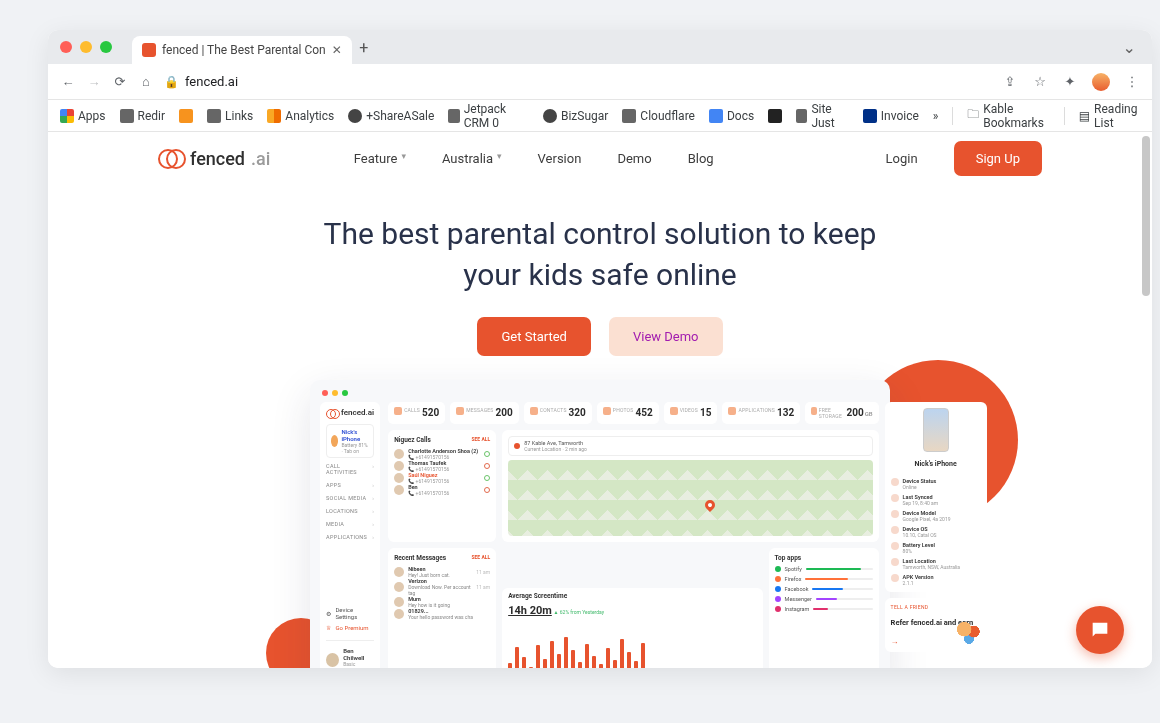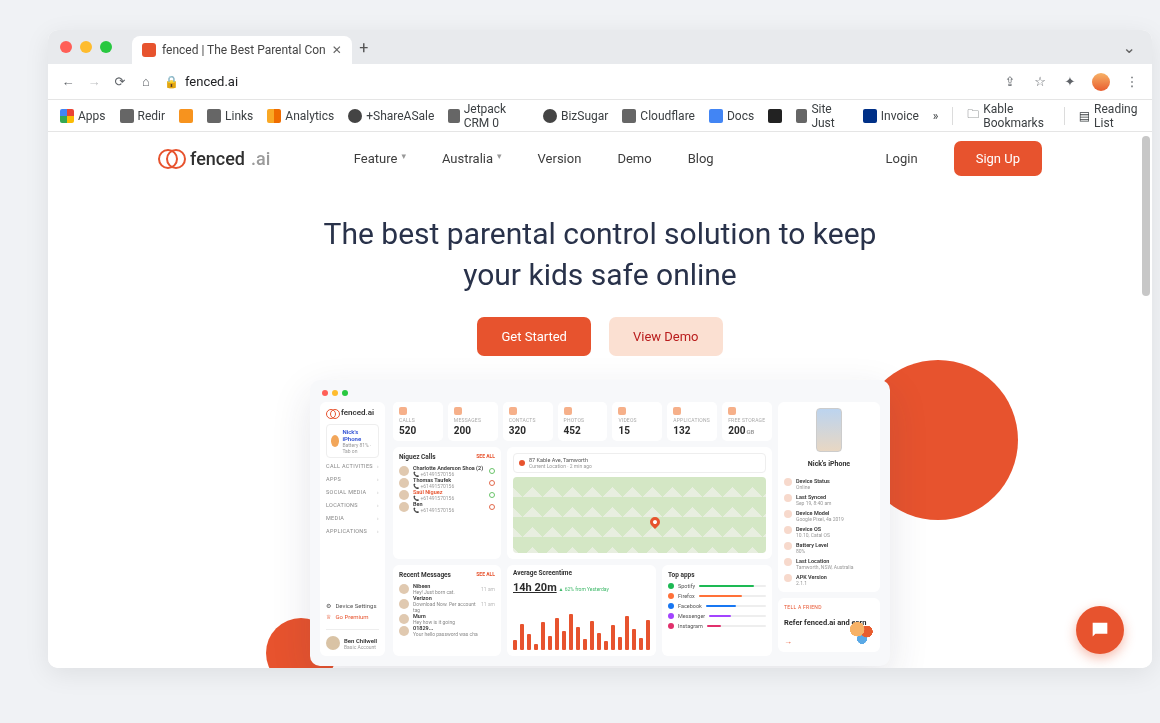--- a/index.html
+++ b/index.html
@@ -144,21 +144,21 @@
     color:#29324a;
     line-height:1.35;
     max-width:560px;
     margin:16px auto;
   }
   .hero-ctas { display:flex; gap:18px; justify-content:center; margin-top:22px;align-items:flex-end; }
   .btn-primary {
     background:#e7532e; color:#fff; padding:12px 24px; border-radius:7px; font-size:13px; cursor:pointer;
   }
   .btn-secondary {
-    background:#fbe0d2; color:#b91c1c; padding:12px 24px; border-radius:7px; font-size:13px; cursor:pointer;
+    background:#fbe0d2; color:#a21caf; padding:12px 24px; border-radius:7px; font-size:13px; cursor:pointer;
   }
   
   .circle-lg {
     position:absolute; width:160px; height:160px; border-radius:50%; background:#e7532e;
     right:134px; top:228px; z-index:0;
   }
   .circle-sm {
     position:absolute; width:70px; height:70px; border-radius:50%; background:#e7532e;
     left:218px; bottom:-20px; z-index:0;
   }
@@ -217,21 +217,21 @@
   .dash-bar { display:flex; align-items:center; font-size:7px; font-weight:600; color:#333; }
   .dash-bar .pill {
     margin-left:auto; background:#1f5de6; color:#fff; font-size:5.5px; padding:2px 6px; border-radius:8px;
     display:flex; align-items:center; gap:2px;
   }
   .dash-bar .exp { margin-left:6px; color:#999; font-size:8px; }
 
   .stats-row { display:flex; gap:5px; }
   .stat {
     flex:1; background:#fff; border-radius:5px; padding:5px 6px;
-    display:flex; flex-direction:column; gap:2px;
+    display:flex; flex-direction:row; gap:2px;
   }
   .stat .ico { width:8px; height:8px; background:#f6b08a; border-radius:2px; }
   .stat .lbl { font-size:5px; color:#aaa; text-transform:uppercase; letter-spacing:.2px; }
   .stat .val { font-size:10px; font-weight:700; color:#2b2b2b; }
   .stat .unit { font-size:6px; color:#999; font-weight:600; margin-left:1px; }
 
   .mid-row { display:flex; gap:6px; }
   .card { background:#fff; border-radius:6px; padding:6px; display:flex; flex-direction:column; gap:4px; }
   .card .title { font-size:6.5px; font-weight:700; color:#333; display:flex; justify-content:space-between; }
   .card .see { color:#e7532e; font-size:5px; }
@@ -261,21 +261,21 @@
       #d4e7c5;
     background-size: 20px 20px;
     position:relative;
   }
   .map-card .map .pin {
     position:absolute; left:54%; top:52%; width:10px; height:10px; background:#e7532e; border-radius:50% 50% 50% 0;
     transform: rotate(-45deg);
   }
   .map-card .map .pin::after { content:""; position:absolute; left:3px; top:3px; width:4px; height:4px; background:#fff; border-radius:50%; }
 
-  .screentime { padding-top:4px; }
+  .screentime { padding-top:4px;margin-top:40px; }
   .screentime .big { font-size:11px; font-weight:700; color:#2b2b2b;text-decoration:underline; }
   .screentime .delta { font-size:5px; color:#3fb96a; }
   .bars { display:flex; gap:3px; align-items:flex-end; height:48px; margin-top:4px; }
   .bars .b { width:4px; background:#e7532e; border-radius:1px; }
 
   .photo-card img, .photo-card .ph {
     width:100%; height:72px; border-radius:4px;
     background:
       linear-gradient(#4a6fa5 42%, #eae6da 42% 54%, #c8b990 54%);
     position:relative;

